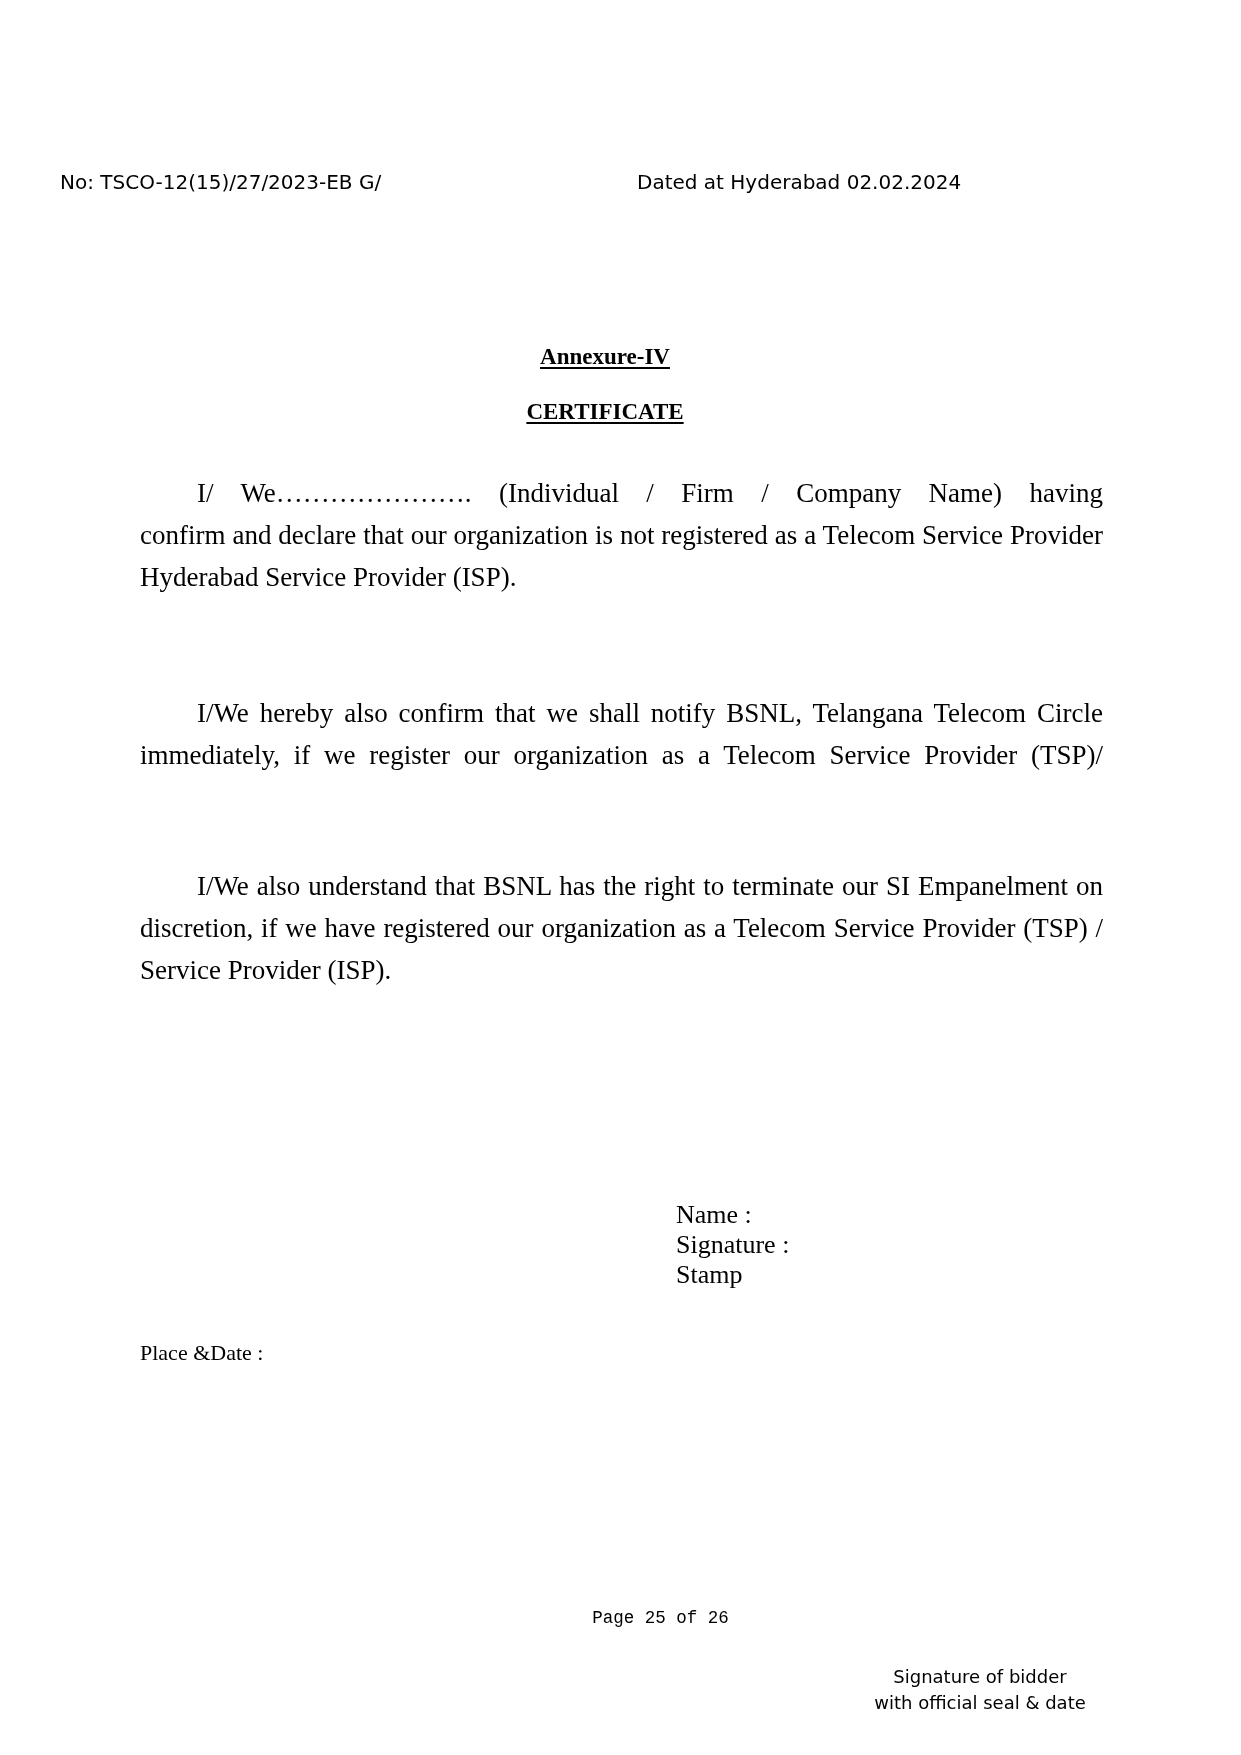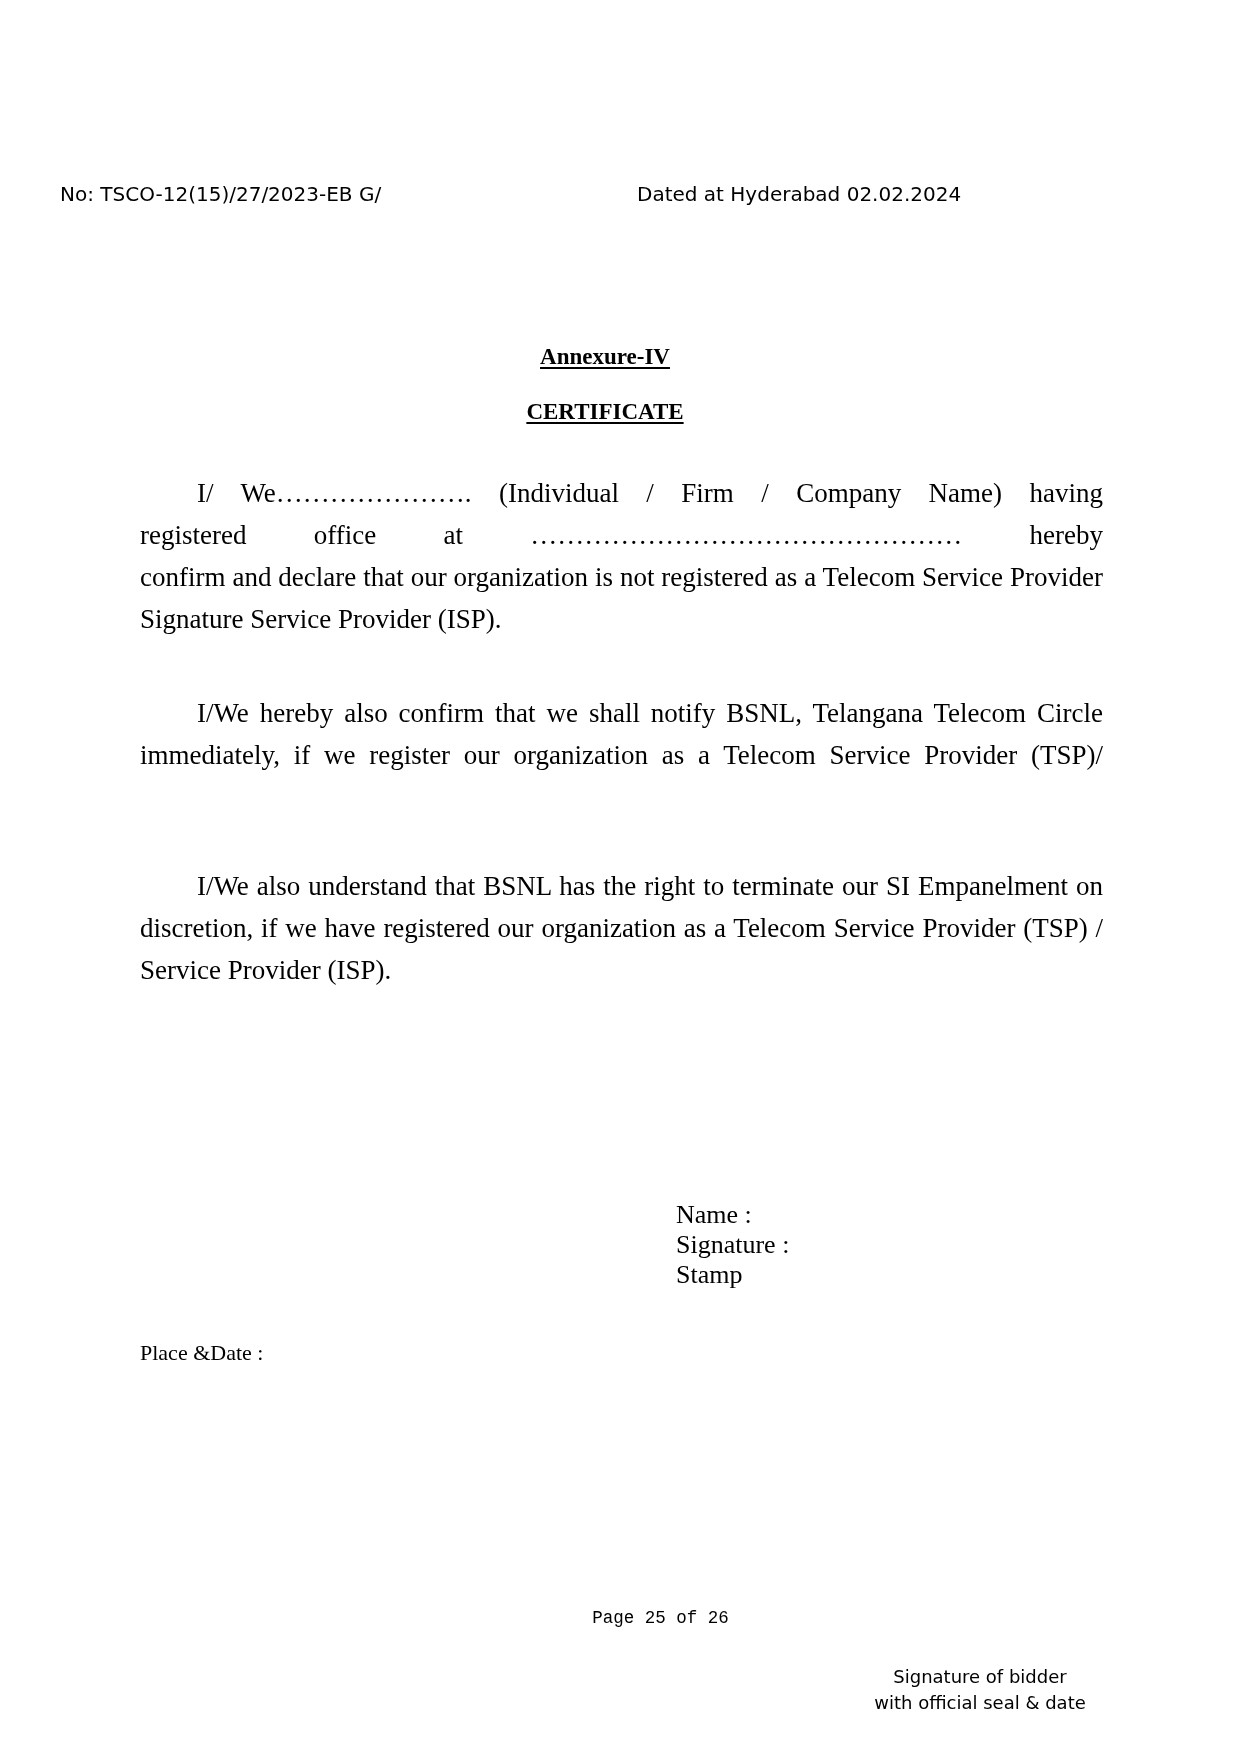--- a/index.html
+++ b/index.html
@@ -15,21 +15,20 @@
     color: #000000;
     overflow: hidden;
   }
   
   .hdr {
     position: absolute;
     top: 170px;
     font-family: "DejaVu Sans", sans-serif;
     font-size: 20px;
     white-space: nowrap;
-    margin-top: 12px;
   }
   .hdr.ref { left: 60px; }
   .hdr.date { left: 637px; }
 
   
   .heading {
     position: absolute;
     left: 0;
     width: 1210px;
     text-align: center;
@@ -116,23 +115,22 @@
   <div class="hdr ref">No: TSCO-12(15)/27/2023-EB G/</div>
 
   <div class="hdr date">Dated at Hyderabad 02.02.2024</div>
 
   <div class="heading certificate">CERTIFICATE</div>
 
   <div class="heading annexure">Annexure-IV</div>
 
   <div class="para p1">
     <div class="bline just first">I/ We…………………. (Individual / Firm / Company Name) having</div>
-    <div class="bline just">registered office at  ………………………………………… hereby</div>
     <div class="bline just">confirm and declare that our organization is not registered as a Telecom Service Provider (TSP)/</div>
-    <div class="bline last">Signature Service Provider (ISP).</div>
+    <div class="bline last">Hyderabad Service Provider (ISP).</div>
   </div>
 
   <div class="para p2">
     <div class="bline just first">I/We hereby also confirm that we shall notify BSNL, Telangana Telecom Circle</div>
     <div class="bline just">immediately, if we register our organization as a Telecom Service Provider (TSP)/ Internet Service</div>
   </div>
 
   <div class="para p3">
     <div class="bline just first">I/We also understand that BSNL has the right to terminate our SI Empanelment on its</div>
     <div class="bline just">discretion, if we have registered our organization as a Telecom Service Provider (TSP) / Internet</div>

